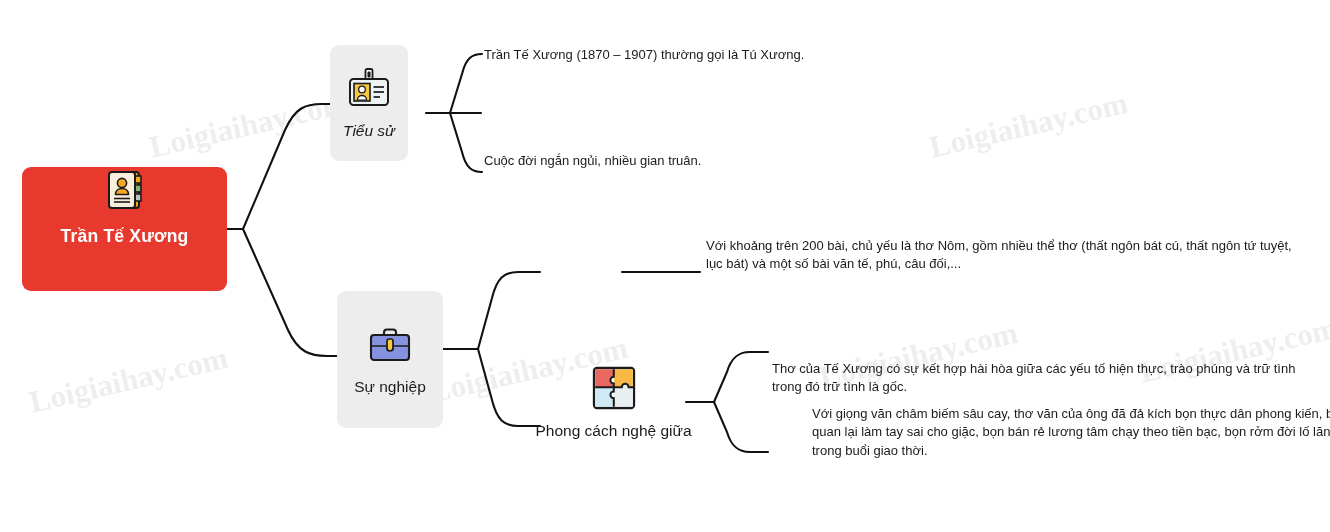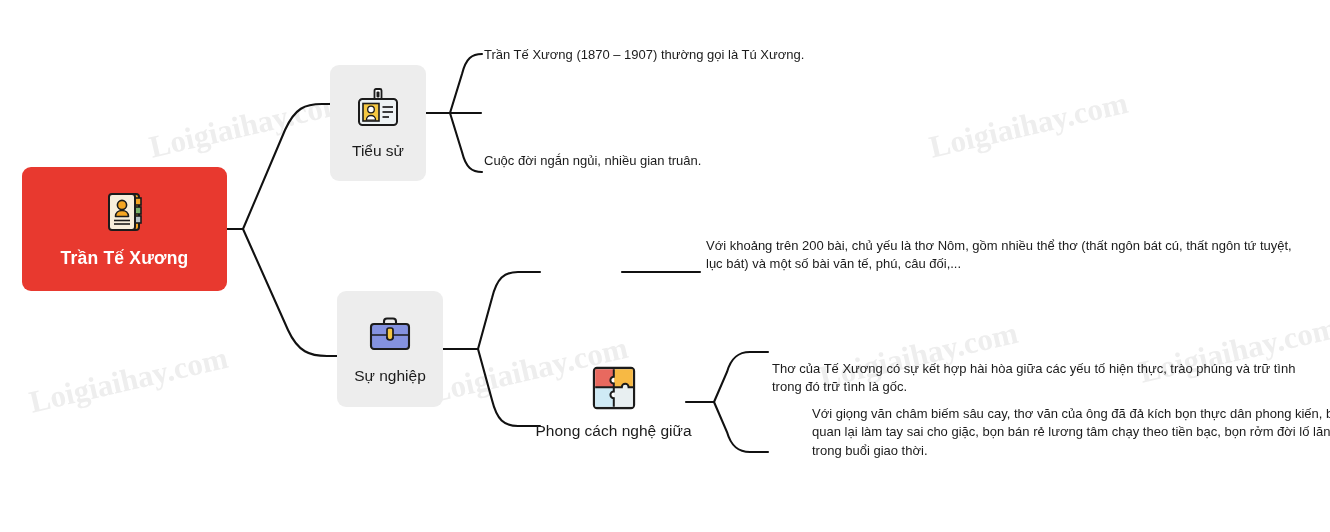--- a/index.html
+++ b/index.html
@@ -38,43 +38,43 @@
 
   
   .node { position: absolute; z-index: 3; }
 
   .root {
     left: 22px; top: 167px;
     width: 205px; height: 124px;
     background: #E8392F;
     border-radius: 9px;
     display: flex; flex-direction: column;
-    align-items: center; justify-content: center;
+    align-items: center; 
     gap: 9px;
   }
   .root-label {
     color: #ffffff;
     font-size: 17.5px;
     font-weight: 700;
     letter-spacing: .2px;
   }
 
   .branch-node {
     background: #ededed;
     border-radius: 9px;
     display: flex; flex-direction: column;
     align-items: center; justify-content: center;
     gap: 6px;
   }
   .branch-node .branch-label {
     font-size: 15.5px;
     color: #1b1b1b;
   }
-  .node-bio    { left: 330px; top: 65px;  width: 96px; height: 116px; }
-  .node-career { left: 337px; top: 291px; width: 106px; height: 116px; text-align: center; }
+  .node-bio    { left: 330px; top: 45px;  width: 78px; height: 116px; font-style: italic; }
+  .node-career { left: 337px; top: 291px; width: 106px; height: 137px; text-align: center; }
 
   
   .subnode {
     position: absolute; z-index: 3;
     display: flex; flex-direction: column;
     align-items: center; gap: 4px;
   }
   .subnode .sub-label { font-size: 15.5px; color: #1b1b1b; white-space: nowrap; }
   .node-works { left: 507px; top: 230px; width: 145px; }
   .node-style { left: 508px; top: 362px; width: 211px; }

